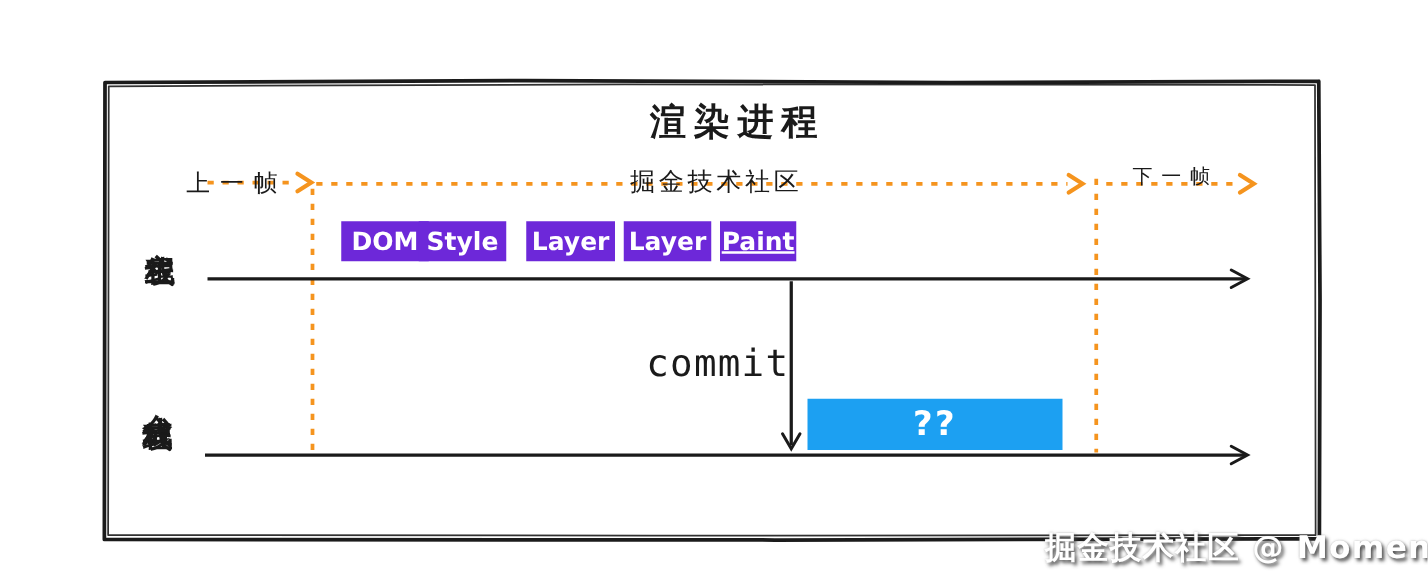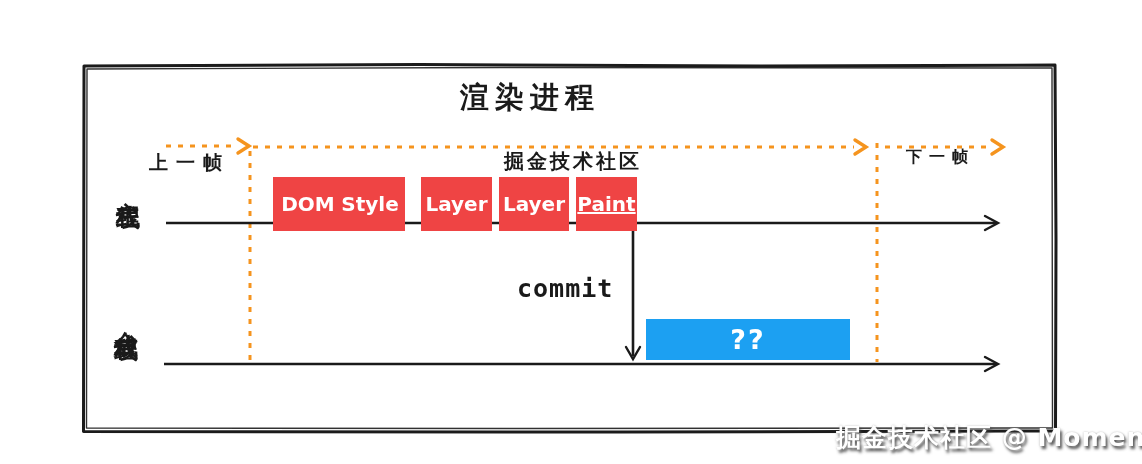--- a/index.html
+++ b/index.html
@@ -12,46 +12,46 @@
   .abs{position:absolute;}
   
   #diagram-svg{position:absolute;left:0;top:0;width:1142px;height:464px;}
   .black-line{stroke:#1a1a1a;stroke-width:2.6;fill:none;}
   .black-head{stroke:#1a1a1a;stroke-width:2.4;fill:none;stroke-linecap:round;}
   .orange-dash{stroke:#F5941E;stroke-width:3;fill:none;stroke-dasharray:5 7;}
   .orange-head{stroke:#F5941E;stroke-width:3.4;fill:none;stroke-linecap:round;}
   .sketch-border{stroke:#1b1b1b;fill:none;stroke-linejoin:round;}
   
   .title{
-    left:460px;top:78px;width:260px;text-align:left;
+    left:460px;top:78px;width:260px;text-align:center;
     font-size:29px;font-weight:bold;letter-spacing:6px;white-space:nowrap;
   }
-  .frame-label{font-weight:bold;white-space:nowrap;margin-top:16px;}
+  .frame-label{font-weight:normal;white-space:nowrap;}
   .label-prev{left:149px;top:134px;font-size:19px;letter-spacing:8px;}
   .label-cur{left:504px;top:132px;font-size:20px;letter-spacing:3px;}
   .label-next{left:906px;top:131px;font-size:16px;letter-spacing:7px;}
   .thread-label{
     writing-mode:vertical-rl;text-orientation:upright;
     font-size:24px;font-weight:bold;letter-spacing:3px;line-height:28px;
     white-space:nowrap;
   }
   .thread-main{left:114px;top:182px;}
   .thread-comp{left:112px;top:311px;}
   .stage{
-    top:177px;height:54px;background:#ef4444;color:#ffffff;
+    top:177px;height:32px;background:#6d28d9;color:#ffffff;
     display:flex;align-items:center;justify-content:center;
     font-size:20px;font-weight:bold;
   }
   .task-box{
     left:646px;top:319px;width:204px;height:41px;background:#1CA0F2;color:#ffffff;
     display:flex;align-items:center;justify-content:center;
     font-size:27px;font-weight:bold;letter-spacing:2px;
   }
   .commit{
-    left:517px;top:274px;font-size:25px;font-weight:bold;
+    left:517px;top:274px;font-size:30px;font-weight:normal;
     font-family:"DejaVu Sans Mono","Liberation Mono",monospace;
     letter-spacing:1px;
   }
   .watermark{
     left:836px;top:421px;font-size:25px;font-weight:bold;white-space:nowrap;
     color:#ffffff;letter-spacing:1px;
     text-shadow:2px 3px 3px rgba(60,60,60,0.85), 0 0 2px rgba(120,120,120,0.5);
     z-index:5;
   }
 </style>

